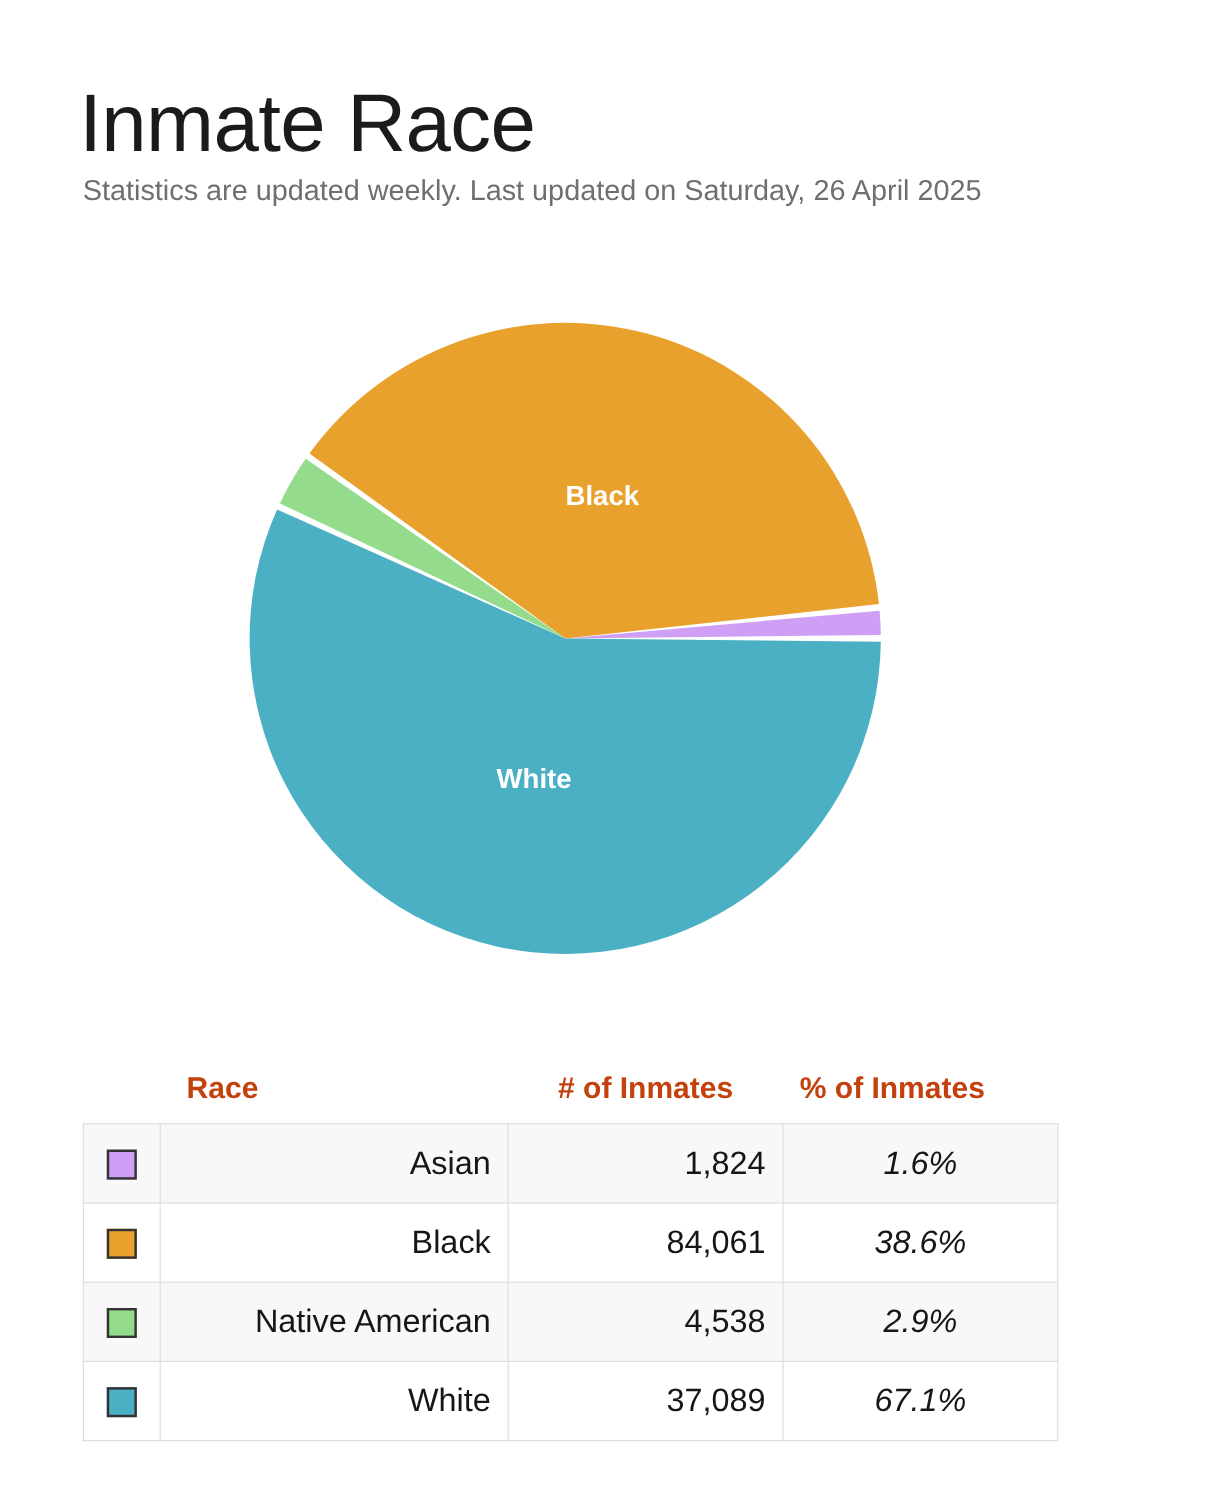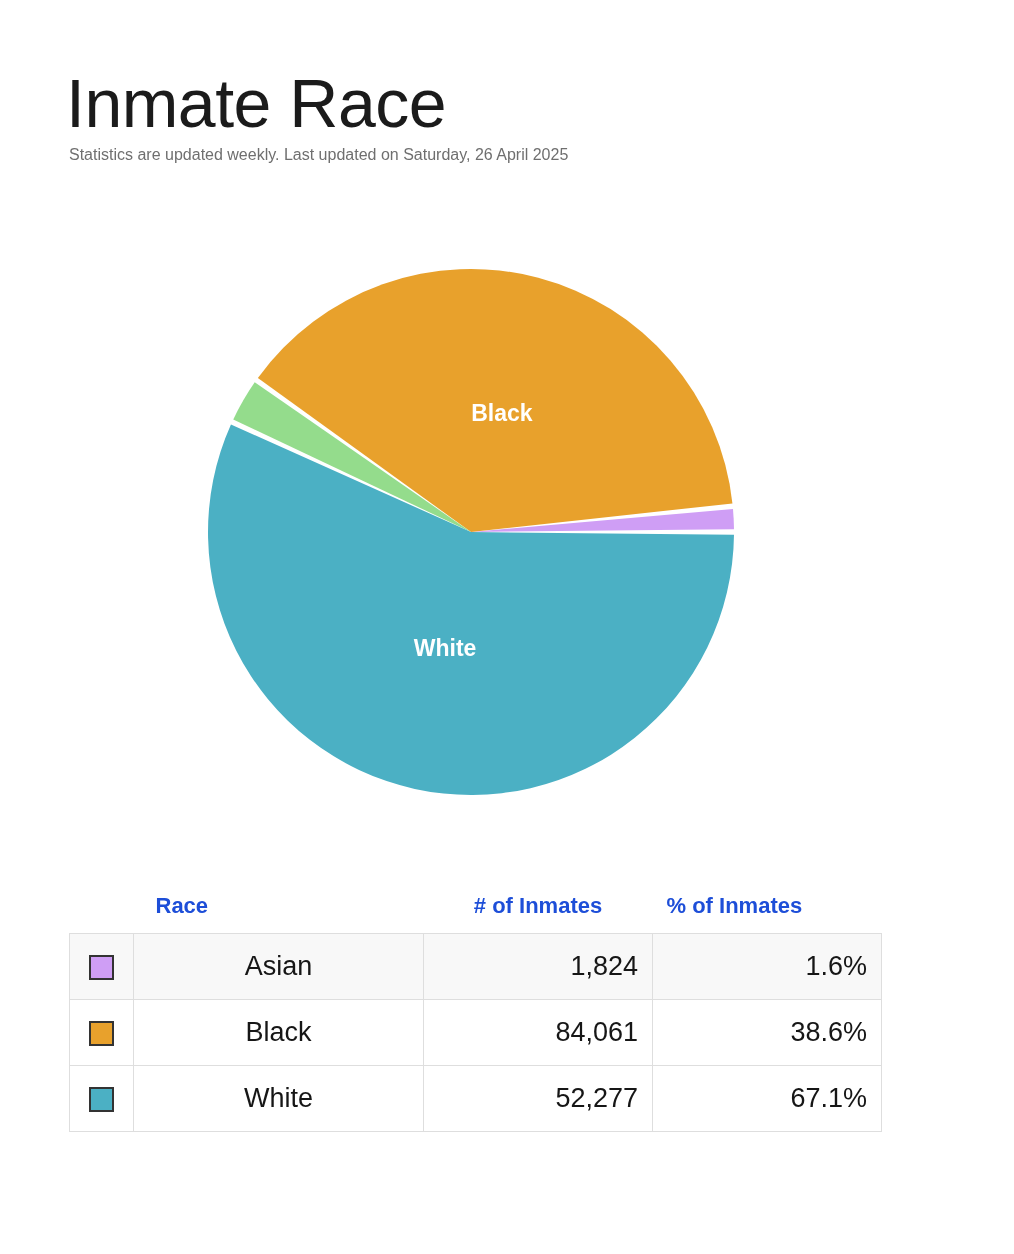--- a/index.html
+++ b/index.html
@@ -19,21 +19,21 @@
     font-weight: 400;
     color: #1b1b1b;
     letter-spacing: -0.5px;
     line-height: 1.05;
     white-space: nowrap;
   }
 
   .page-subtitle {
     position: absolute;
     left: 69px; top: 146px;
-    font-size: 16px;
+    font-size: 24px;
     color: #6f6f6f;
     white-space: nowrap;
   }
 
   .chart-wrap {
     position: absolute;
     left: 0px; top: 240px;
     width: 1014px; height: 600px;
   }
   .chart-svg { display:block; margin: 0 auto; }
@@ -51,46 +51,46 @@
     position: absolute;
     left: 69px; top: 893px;
     width: 812px;
   }
   table.stats {
     width: 812px;
     border-collapse: collapse;
     table-layout: fixed;
   }
   table.stats th {
-    font-size: 22px;
+    font-size: 25px;
     font-weight: bold;
-    color: #1d4ed8;
+    color: #c2410c;
     padding: 0 14px 14px 14px;
     border: none;
     background: transparent;
   }
   table.stats th.th-swatch { width: 64px; padding: 0; }
   table.stats th.th-race { text-align: left; width: 290px; padding-left: 22px;}
   table.stats th.th-num  { text-align: center; width: 229px; }
   table.stats th.th-pct  { text-align: left; width: 229px; }
 
   table.stats td {
     border: 1px solid #dedede;
     font-size: 27px;
     color: #161616;
     padding: 14px 14px;
     height: 66px;
     background: #ffffff;
   }
   table.stats tbody tr.odd td { background: #f8f8f8; }
 
   td.c-swatch { width: 64px; text-align: center; padding: 0; }
-  td.c-race { text-align: center; padding-left: 22px; }
+  td.c-race { text-align: right; padding-left: 22px; }
   td.c-num  { text-align: right; }
-  td.c-pct  { text-align: right; }
+  td.c-pct  { text-align: center; font-style: italic; }
 
   .swatch {
     display: inline-block;
     width: 25px; height: 25px;
     border: 2px solid #333333;
     vertical-align: middle;
   }
 </style>
 </head>
 <body>
@@ -128,23 +128,29 @@
             <td class="c-race">Asian</td>
             <td class="c-num">1,824</td>
             <td class="c-pct">1.6%</td>
           </tr>
           <tr class="even">
             <td class="c-swatch"><span class="swatch" style="background: rgb(232, 161, 44);"></span></td>
             <td class="c-race">Black</td>
             <td class="c-num">84,061</td>
             <td class="c-pct">38.6%</td>
           </tr>
+          <tr class="odd">
+            <td class="c-swatch"><span class="swatch" style="background: rgb(148, 220, 140);"></span></td>
+            <td class="c-race">Native American</td>
+            <td class="c-num">4,538</td>
+            <td class="c-pct">2.9%</td>
+          </tr>
           <tr class="even">
             <td class="c-swatch"><span class="swatch" style="background: rgb(75, 176, 196);"></span></td>
             <td class="c-race">White</td>
-            <td class="c-num">52,277</td>
+            <td class="c-num">37,089</td>
             <td class="c-pct">67.1%</td>
           </tr>
         </tbody>
     </table>
   </div>
 
 </div>
 
 </body></html>

